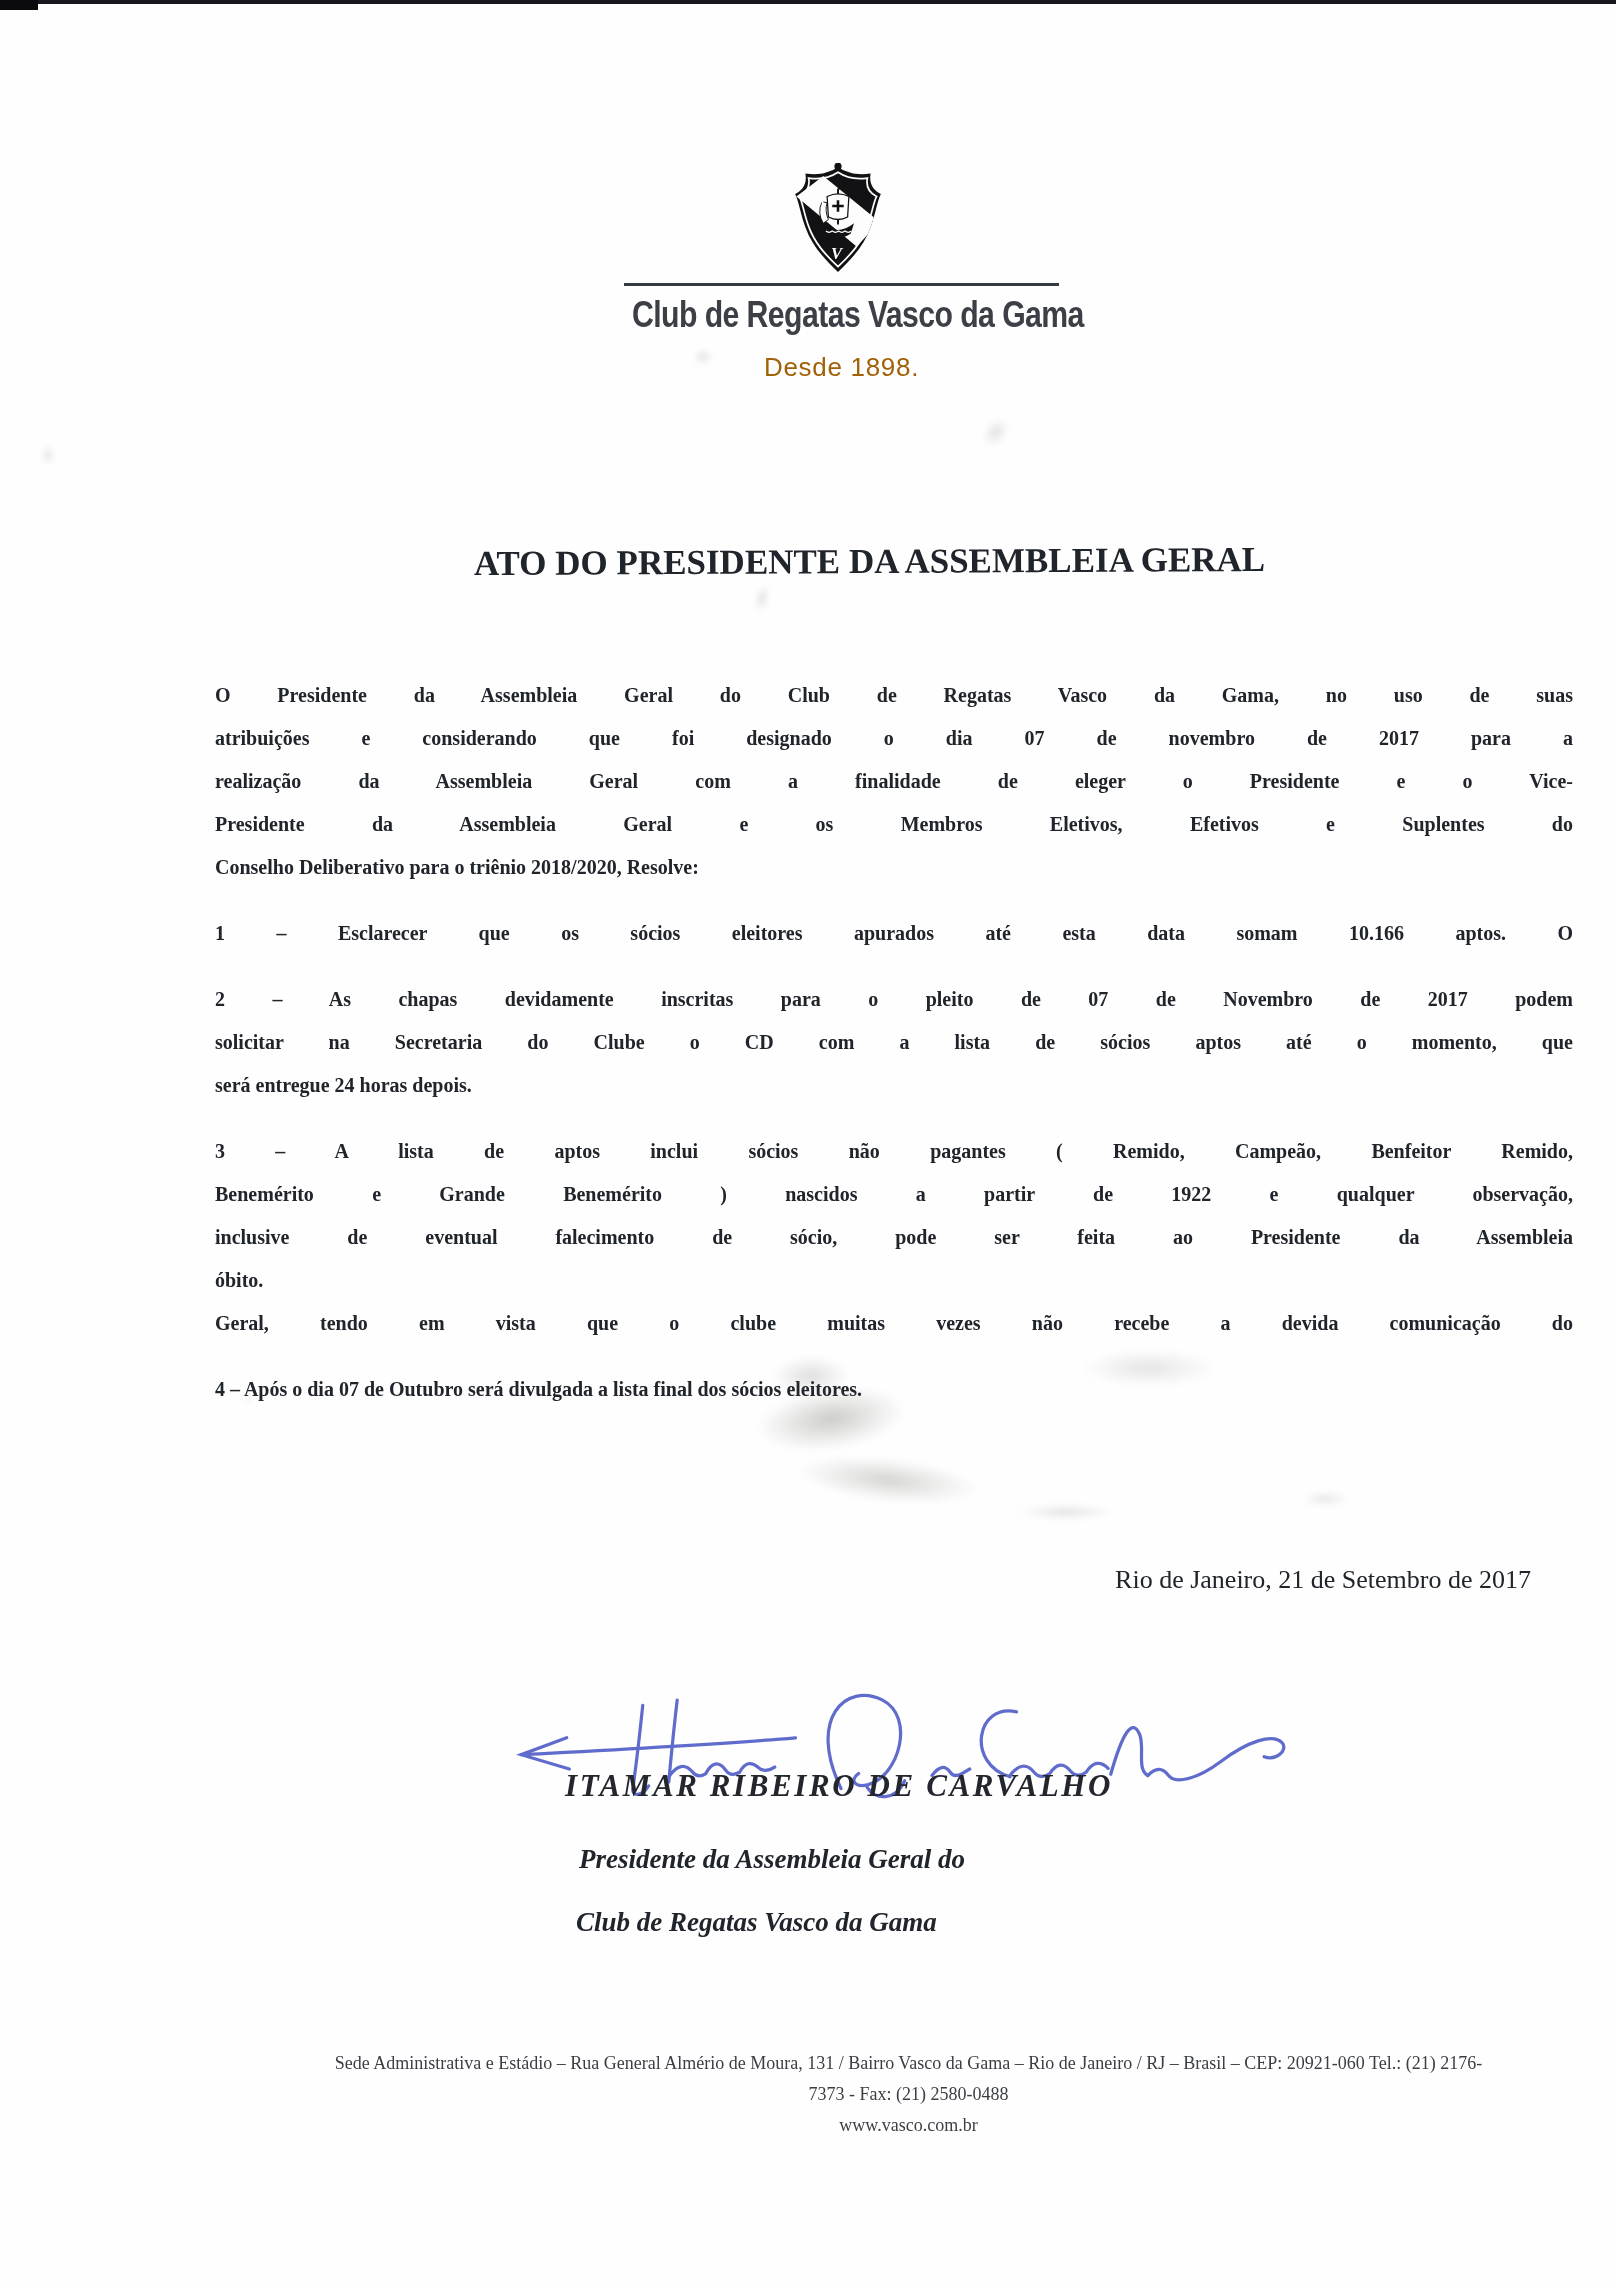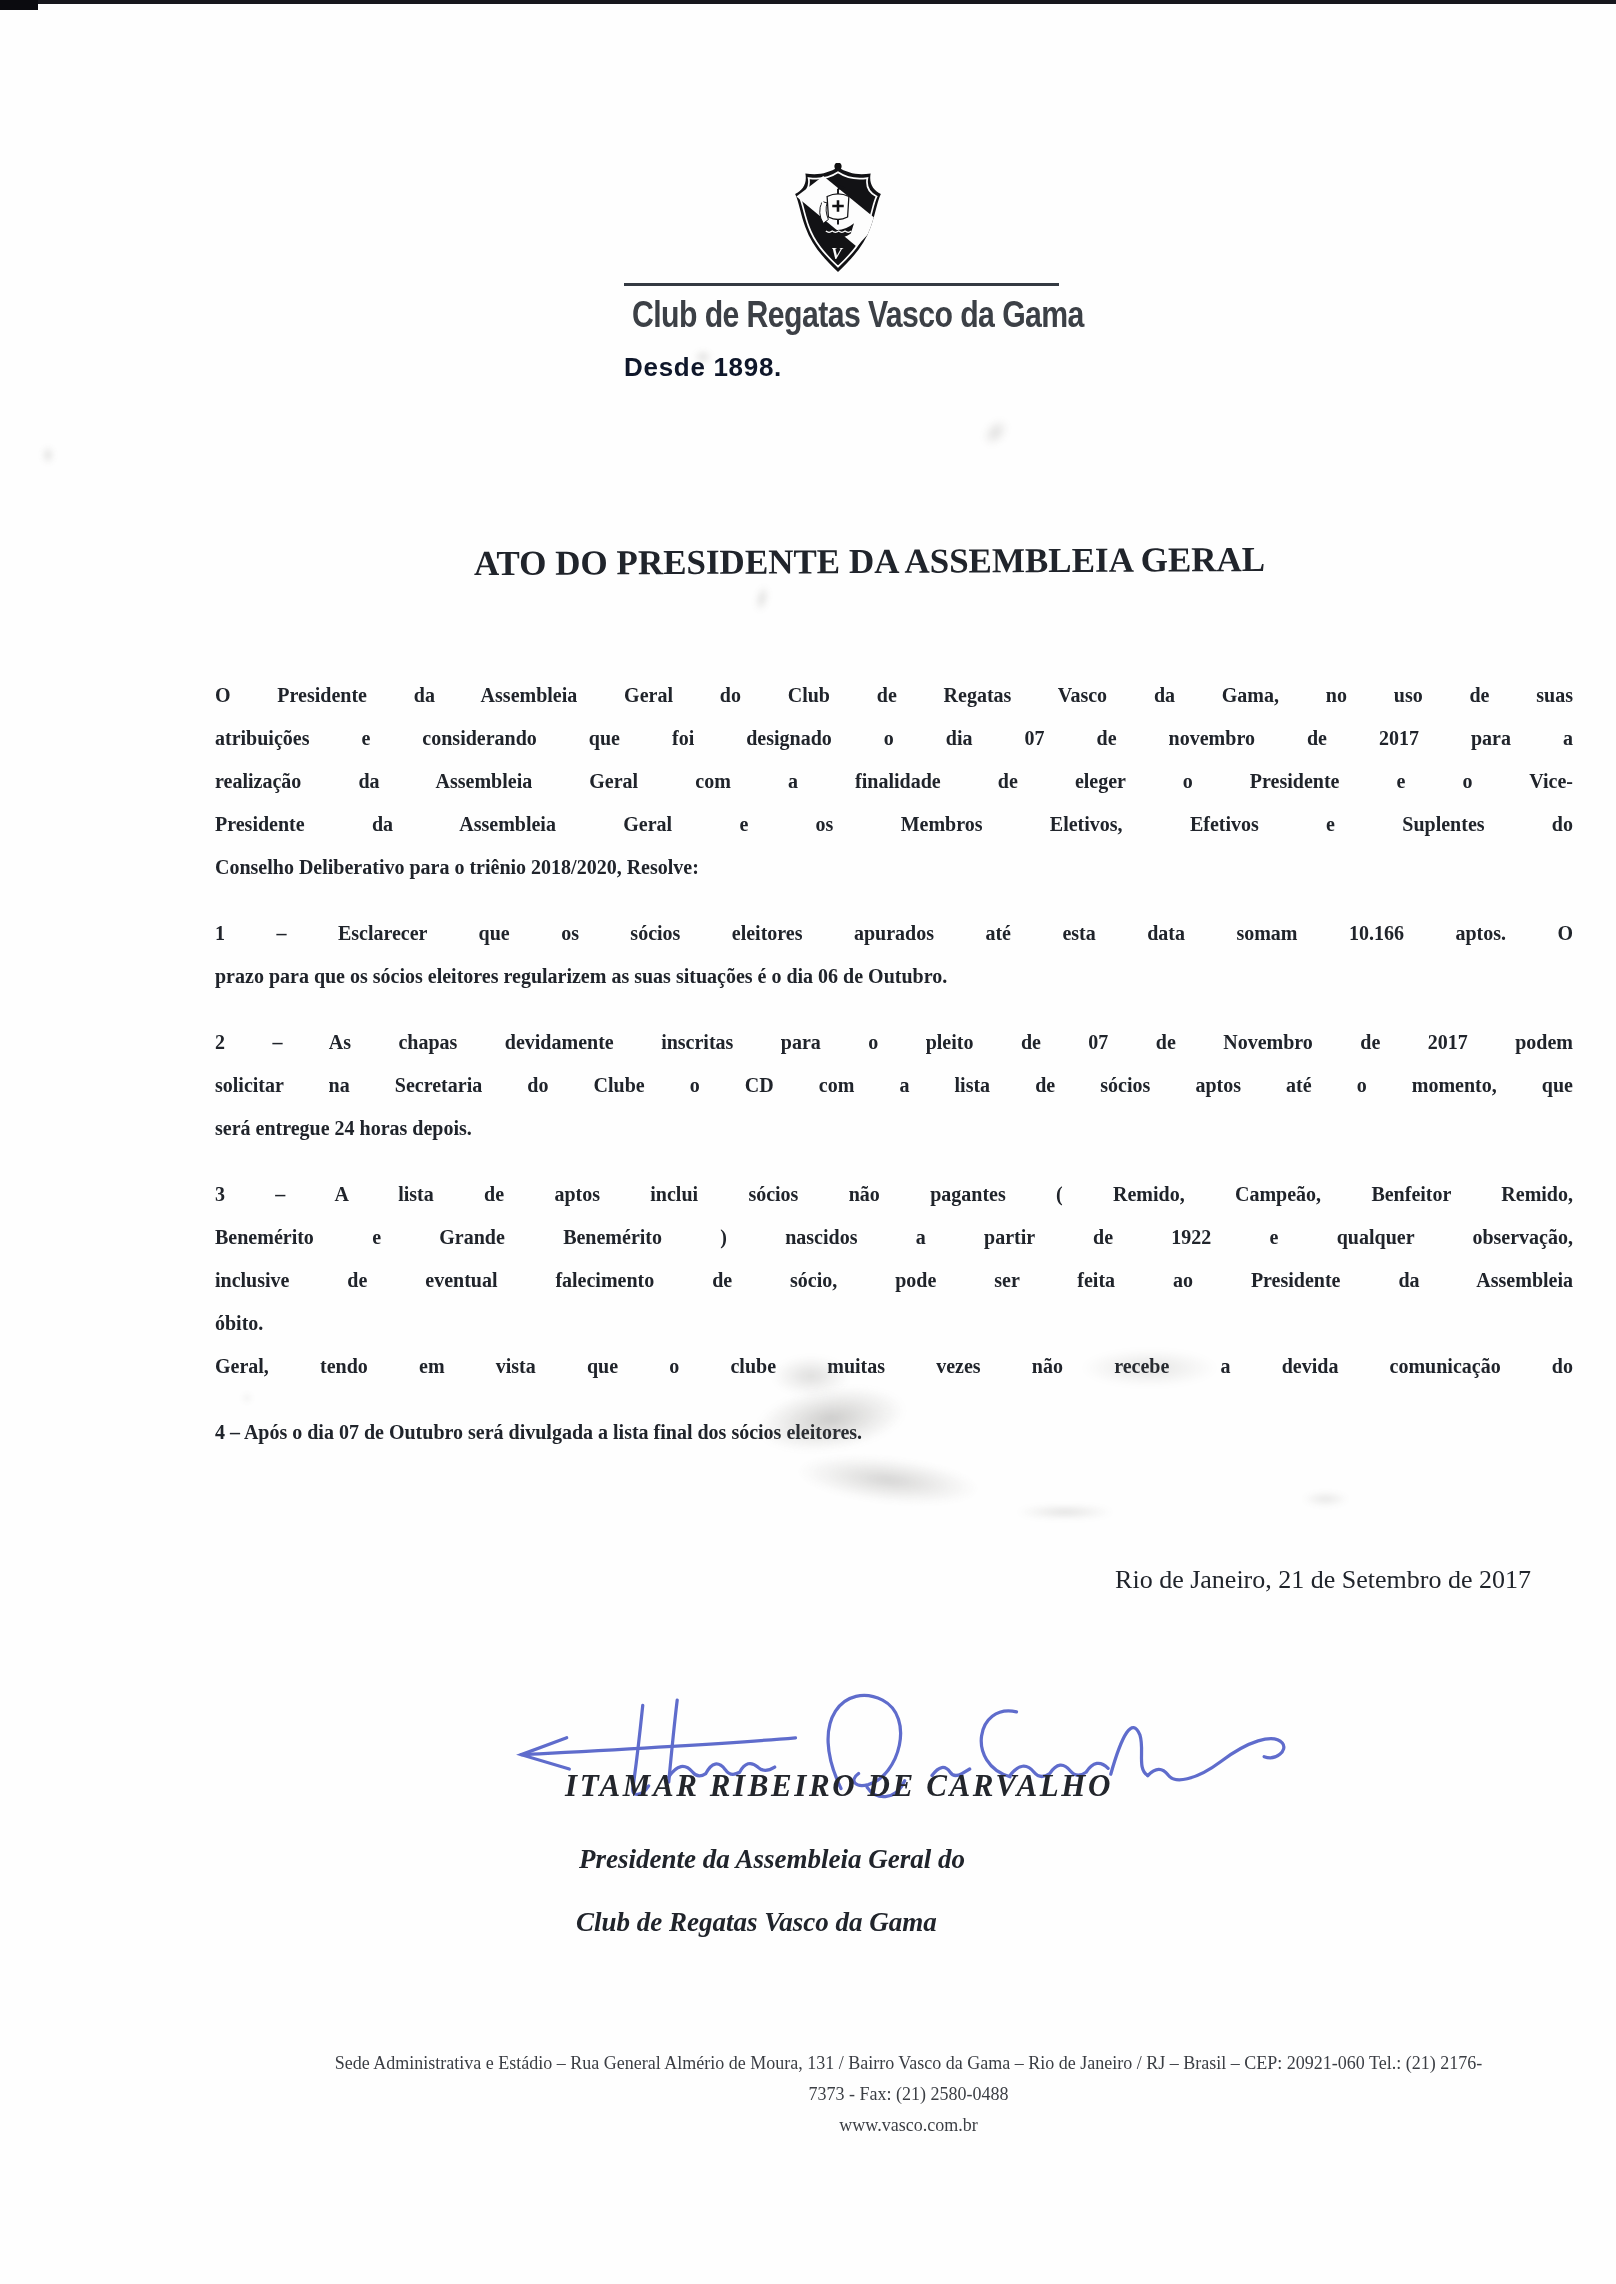--- a/index.html
+++ b/index.html
@@ -9,22 +9,22 @@
   .top-bar{position:absolute;left:0;top:0;width:1616px;height:3.9px;background:#17171d;}
   .top-corner{position:absolute;left:0;top:0;width:38px;height:10.4px;background:#0b0b0f;}
   .stain{position:absolute;background:radial-gradient(closest-side,rgba(90,88,84,.55),rgba(120,118,112,.25) 60%,rgba(140,138,132,0));
          filter:blur(3.3px);border-radius:50%;}
   
   .crest{position:absolute;left:790px;top:163px;width:96px;height:113px;}
   .divider{position:absolute;left:624px;top:283px;width:435px;height:2.6px;background:#343a42;}
   .brand{position:absolute;left:592px;top:294px;width:500px;text-align:center;
          font-family:"Liberation Sans", sans-serif;font-size:36px;font-weight:600;color:#3c4046;
          transform:scaleX(0.84);letter-spacing:-0.7px;white-space:nowrap;}
-  .since{position:absolute;left:624px;top:352px;width:435px;text-align:left;
-         font-family:"Liberation Sans", sans-serif;font-size:26px;font-weight:700;color:#0f172a;
+  .since{position:absolute;left:624px;top:352px;width:435px;text-align:center;
+         font-family:"Liberation Sans", sans-serif;font-size:26px;font-weight:400;color:#a16207;
          letter-spacing:0.7px;}
   
   .doc-title{position:absolute;left:215px;top:542px;width:1309px;text-align:center;
              font-size:35px;font-weight:bold;letter-spacing:0px;transform:rotate(-0.3deg);white-space:nowrap;}
   
   .doc-body{position:absolute;left:215px;top:674px;width:1358px;font-size:20px;font-weight:bold;}
   .para{margin:0 0 23px 0;}
   .line{line-height:43px;text-align:justify;text-align-last:justify;white-space:normal;}
   .line.last{text-align-last:left;}
   
@@ -83,21 +83,20 @@
   <div class="doc-body">
       <div class="para">
         <div class="line">O Presidente da Assembleia Geral do Club de Regatas Vasco da Gama, no uso de suas</div>
         <div class="line">atribuições e considerando que foi designado o dia 07 de novembro de 2017 para a</div>
         <div class="line">realização da Assembleia Geral com a finalidade de eleger o Presidente e o Vice-</div>
         <div class="line">Presidente da Assembleia Geral e os Membros Eletivos, Efetivos e Suplentes do</div>
         <div class="line last">Conselho Deliberativo para o triênio 2018/2020, Resolve:</div>
       </div>
       <div class="para">
         <div class="line">1 – Esclarecer que os sócios eleitores apurados até esta data somam 10.166 aptos. O</div>
-        <div class="line last">prazo para que os sócios eleitores regularizem as suas situações é o dia 06 de Outubro.</div>
       </div>
       <div class="para">
         <div class="line">2 – As chapas devidamente inscritas para o pleito de 07 de Novembro de 2017 podem</div>
         <div class="line">solicitar na Secretaria do Clube o CD com a lista de sócios aptos até o momento, que</div>
         <div class="line last">será entregue 24 horas depois.</div>
       </div>
       <div class="para">
         <div class="line">3 – A lista de aptos inclui sócios não pagantes ( Remido, Campeão, Benfeitor Remido,</div>
         <div class="line">Benemérito e Grande Benemérito ) nascidos a partir de 1922 e qualquer observação,</div>
         <div class="line">inclusive de eventual falecimento de sócio, pode ser feita ao Presidente da Assembleia</div>

